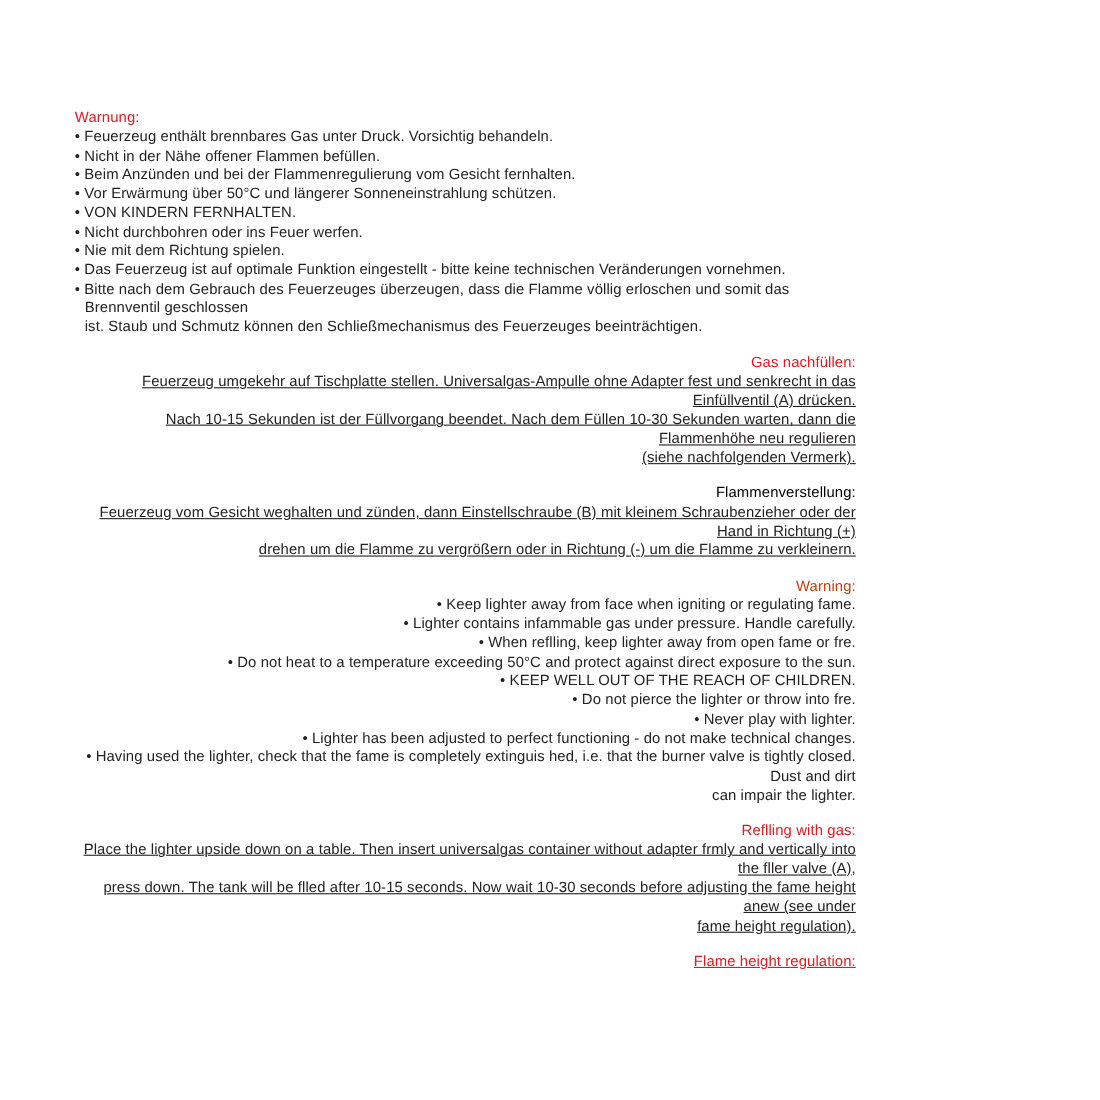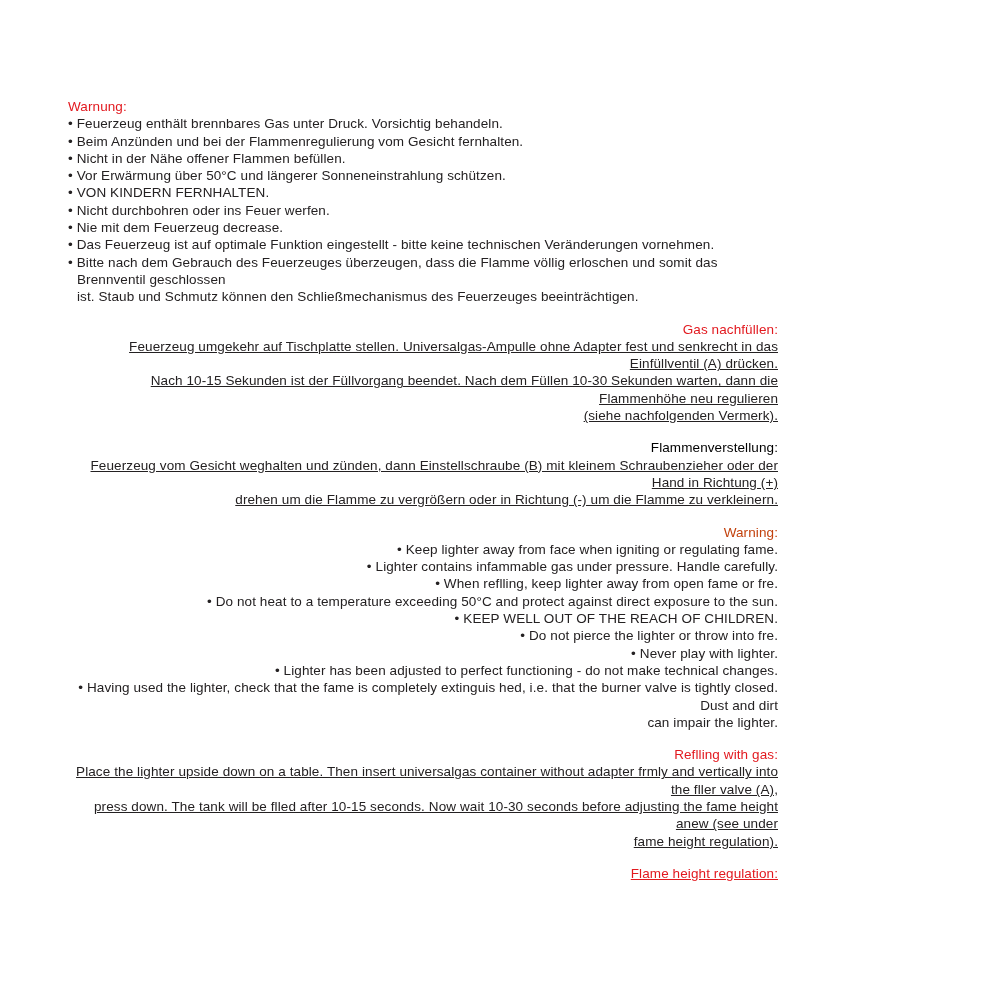--- a/index.html
+++ b/index.html
@@ -47,26 +47,26 @@
   }
 </style>
 </head>
 <body>
 
 <main class="page" id="sections" style="color: rgb(36, 33, 34); background: rgb(255, 255, 255);">
     <section>
       <h2 style="color: rgb(226, 25, 31);">Warnung:</h2>
       <ul>
         <li>• Feuerzeug enthält brennbares Gas unter Druck. Vorsichtig behandeln.</li>
+        <li>• Nicht in der Nähe offener Flammen befüllen.</li>
         <li>• Beim Anzünden und bei der Flammenregulierung vom Gesicht fernhalten.</li>
-        <li>• Nicht in der Nähe offener Flammen befüllen.</li>
         <li>• Vor Erwärmung über 50°C und längerer Sonneneinstrahlung schützen.</li>
         <li>• VON KINDERN FERNHALTEN.</li>
         <li>• Nicht durchbohren oder ins Feuer werfen.</li>
-        <li>• Nie mit dem Feuerzeug decrease.</li>
+        <li>• Nie mit dem Richtung spielen.</li>
         <li>• Das Feuerzeug ist auf optimale Funktion eingestellt - bitte keine technischen Veränderungen vornehmen.</li>
         <li>• Bitte nach dem Gebrauch des Feuerzeuges überzeugen, dass die Flamme völlig erloschen und somit das Brennventil geschlossen
 ist. Staub und Schmutz können den Schließmechanismus des Feuerzeuges beeinträchtigen.</li>
       </ul>
     </section>
     <section>
       <h2 style="color: rgb(226, 25, 31);">Gas nachfüllen:</h2>
       <p>Feuerzeug umgekehr auf Tischplatte stellen. Universalgas-Ampulle ohne Adapter fest und senkrecht in das Einfüllventil (A) drücken.
 Nach 10-15 Sekunden ist der Füllvorgang beendet. Nach dem Füllen 10-30 Sekunden warten, dann die Flammenhöhe neu regulieren
 (siehe nachfolgenden Vermerk).</p>

